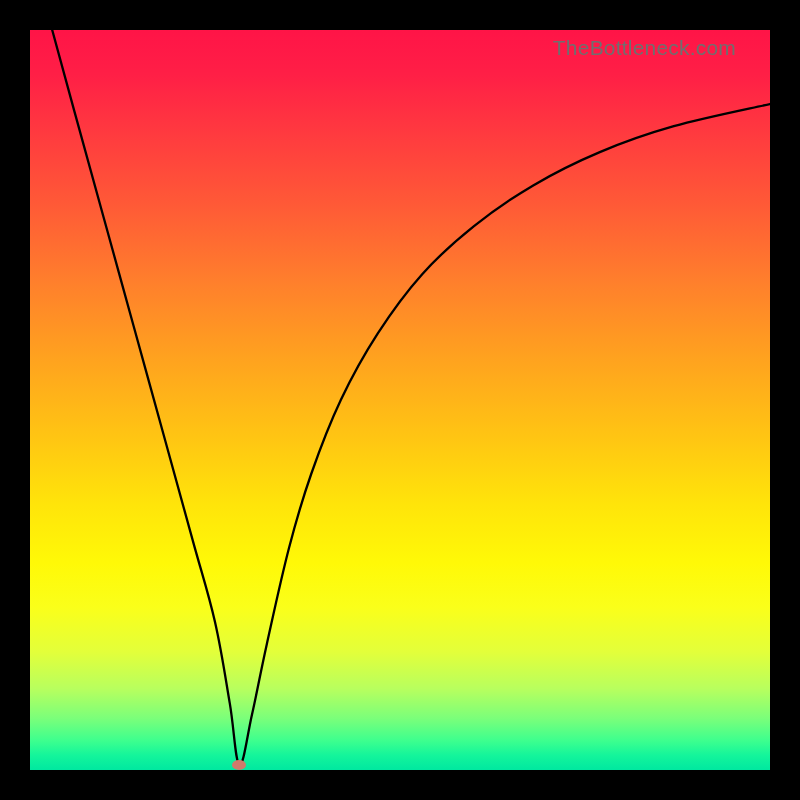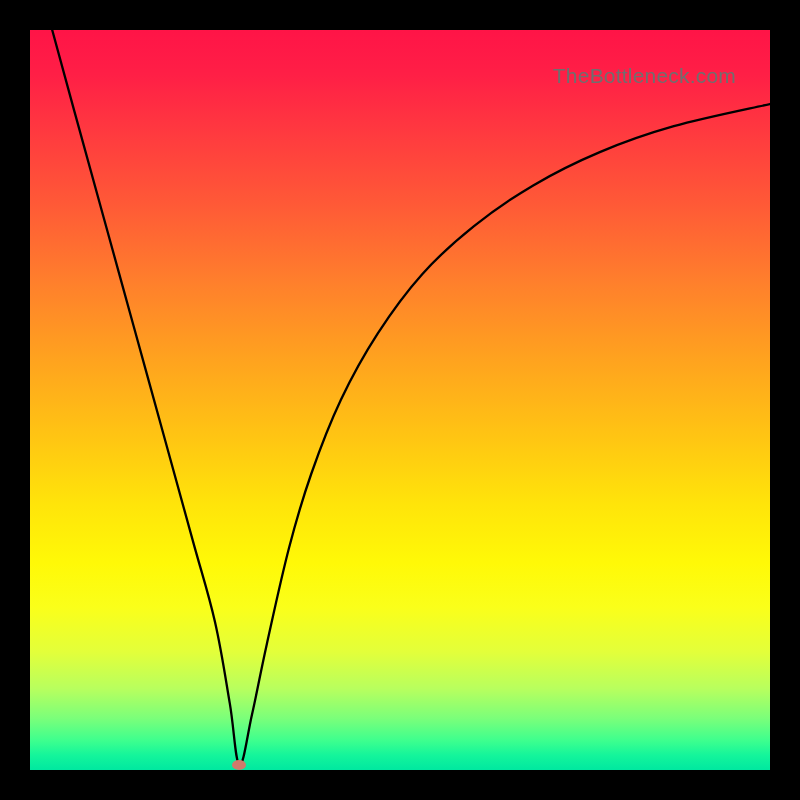--- a/index.html
+++ b/index.html
@@ -45,21 +45,20 @@
     );
   }
   .watermark {
     position: absolute;
     top: 6px;
     right: 34px;
     color: #6f6f6f;
     font-size: 21px;
     letter-spacing: 0.2px;
     font-family: Arial, Helvetica, sans-serif;
-    margin-top: 28px;
   }
   .curve-svg {
     position: absolute;
     left: 0;
     top: 0;
     width: 740px;
     height: 740px;
     display: block;
   }
   .curve-path {

